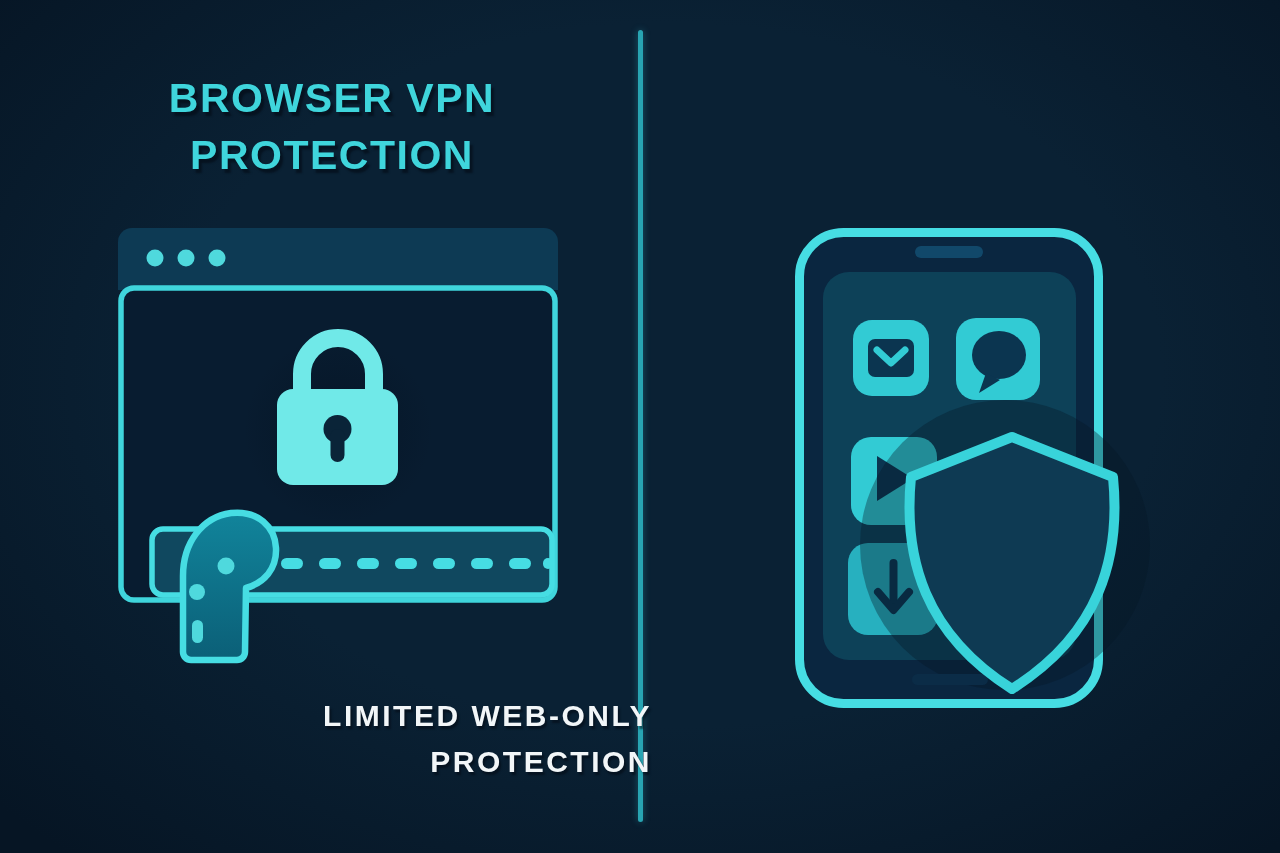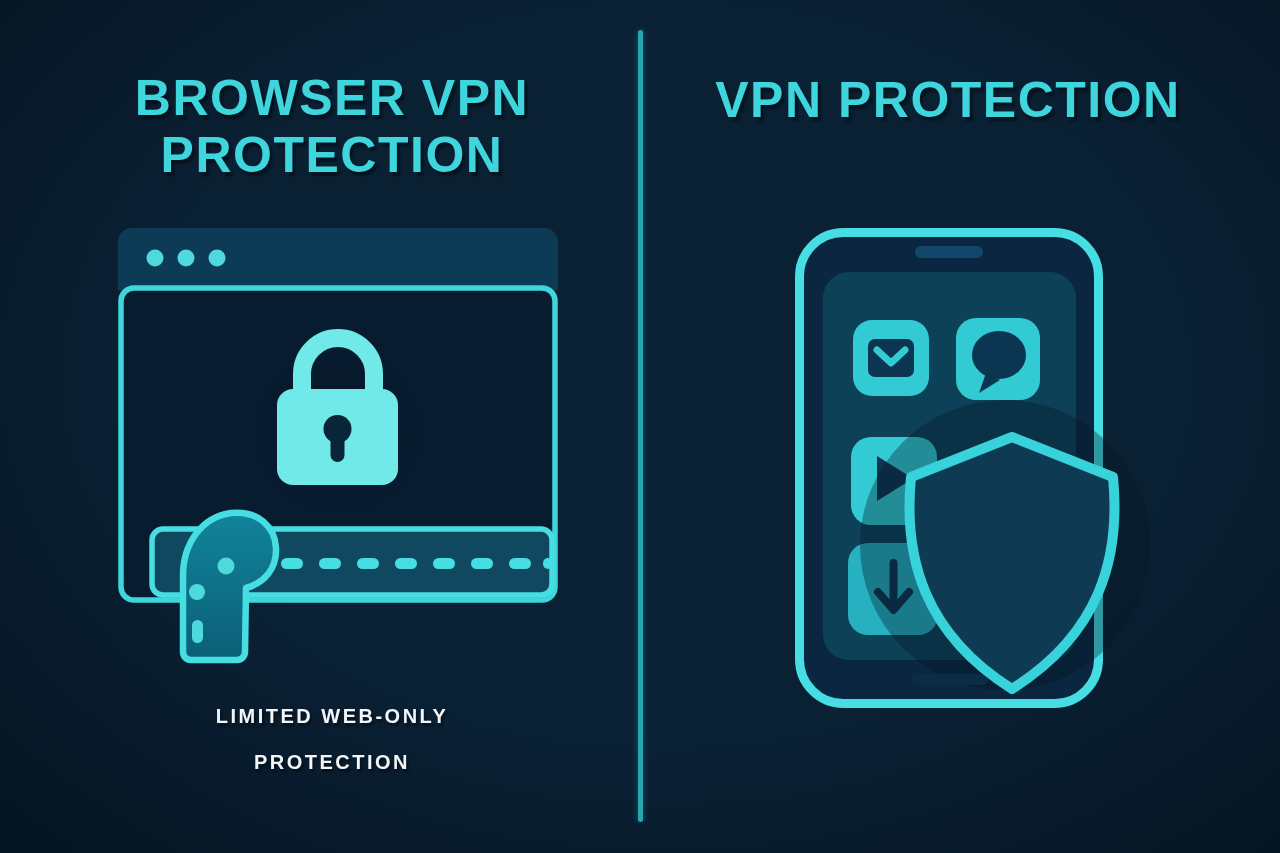--- a/index.html
+++ b/index.html
@@ -13,29 +13,29 @@
   *{margin:0;padding:0;box-sizing:border-box}
   html,body{width:1280px;height:853px;overflow:hidden}
   body{
     font-family:"Liberation Sans", sans-serif;
     background:radial-gradient(ellipse 900px 640px at 52% 44%, var(--bg) 0%, var(--bg) 55%, var(--bg-edge) 100%);
   }
   .canvas{position:relative;width:1280px;height:853px}
   .art{position:absolute;left:0;top:0;width:1280px;height:853px;display:block}
   .title{
     position:absolute;width:640px;text-align:center;
-    font-weight:700;font-size:50px;line-height:57px;letter-spacing:1.5px;
+    font-weight:700;font-size:41px;line-height:57px;letter-spacing:1.5px;
     color:var(--accent);
     text-shadow:3px 4px 2px rgba(3,10,18,.55);
   }
   .title.left{left:12px;top:70px}
   .title.right{left:628px;top:72px}
   .caption{
-    position:absolute;width:640px;text-align:center;
-    font-weight:700;font-size:20px;line-height:46px;letter-spacing:2.5px;
+    position:absolute;width:640px;text-align:right;
+    font-weight:700;font-size:30px;line-height:46px;letter-spacing:2.5px;
     color:var(--text-white);
     text-shadow:2px 3px 2px rgba(3,10,18,.55);
   }
   .caption.left{left:12px;top:693px}
   .caption.right{left:628px;top:746px}
   .divider{
     position:absolute;left:638px;top:30px;width:5px;height:792px;
     background:var(--divider);border-radius:3px;
     box-shadow:0 0 7px rgba(60,200,215,.35);
   }
@@ -146,21 +146,20 @@
            C925,634 903,559 911,477 Z"></path>
     </g>
   </svg>
 
   <div class="title left">
     <div>BROWSER VPN</div>
     <div>PROTECTION</div>
   </div>
 
   <div class="title right">
-    <div>VPN PROTECTION</div>
   </div>
 
   <div class="divider"></div>
 
   <div class="caption left">
     <div>LIMITED WEB-ONLY</div>
     <div>PROTECTION</div>
   </div>
 
 

